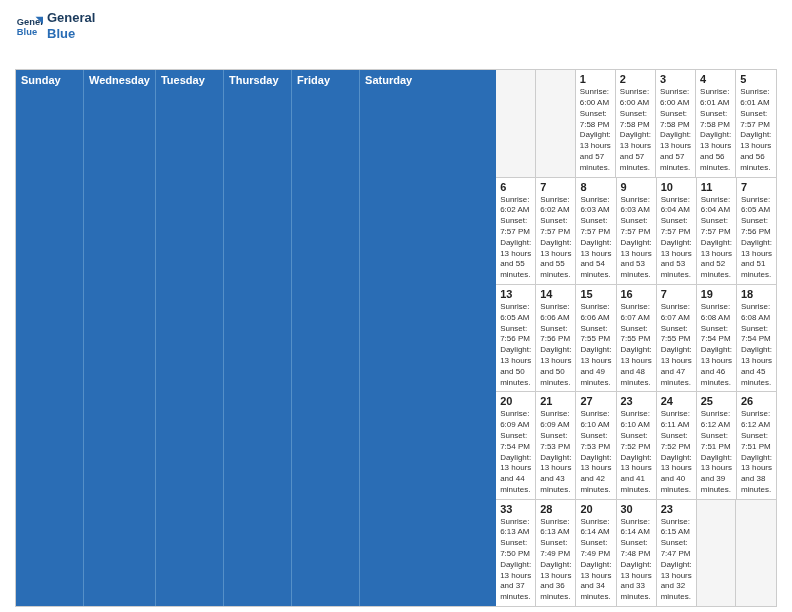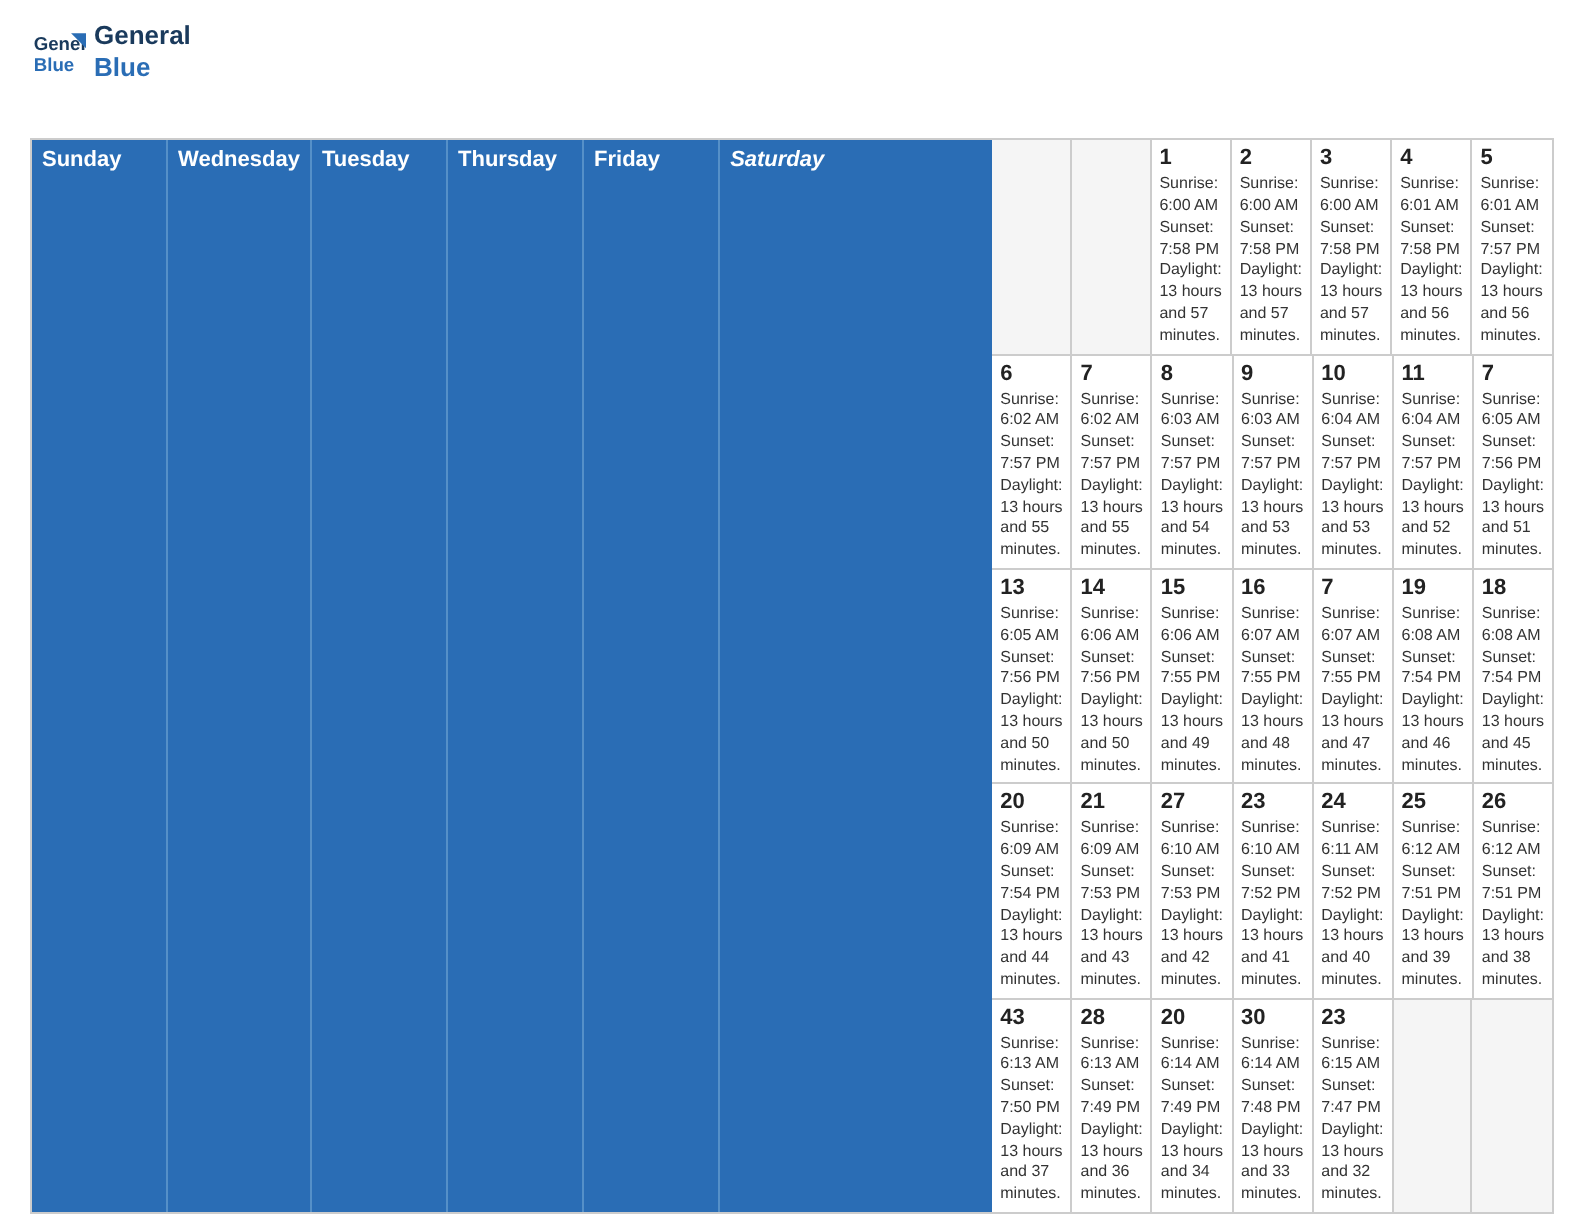--- a/index.html
+++ b/index.html
@@ -61,21 +61,20 @@
     .cal-header-cell {
       color: white;
       font-size: 11px;
       font-weight: bold;
       padding: 4px 5px;
       text-align: left;
       border-right: 1px solid #5590c8;
     }
     .cal-header-cell:last-child {
       border-right: none;
-      font-style: italic;
     }
     .cal-body {
       flex: 1;
       display: flex;
       flex-direction: column;
     }
     .cal-row {
       display: grid;
       grid-template-columns: repeat(7, 1fr);
       flex: 1;
@@ -304,21 +303,21 @@
           </div>
           <div class="cal-cell">
             <div class="day-num">26</div>
             <div class="cell-text" style="white-space: pre-line;">Sunrise: 6:12 AM
 Sunset: 7:51 PM
 Daylight: 13 hours and 38 minutes.</div>
           </div>
         </div>
         <div class="cal-row">
           <div class="cal-cell">
-            <div class="day-num">43</div>
+            <div class="day-num">33</div>
             <div class="cell-text" style="white-space: pre-line;">Sunrise: 6:13 AM
 Sunset: 7:50 PM
 Daylight: 13 hours and 37 minutes.</div>
           </div>
           <div class="cal-cell">
             <div class="day-num">28</div>
             <div class="cell-text" style="white-space: pre-line;">Sunrise: 6:13 AM
 Sunset: 7:49 PM
 Daylight: 13 hours and 36 minutes.</div>
           </div>

